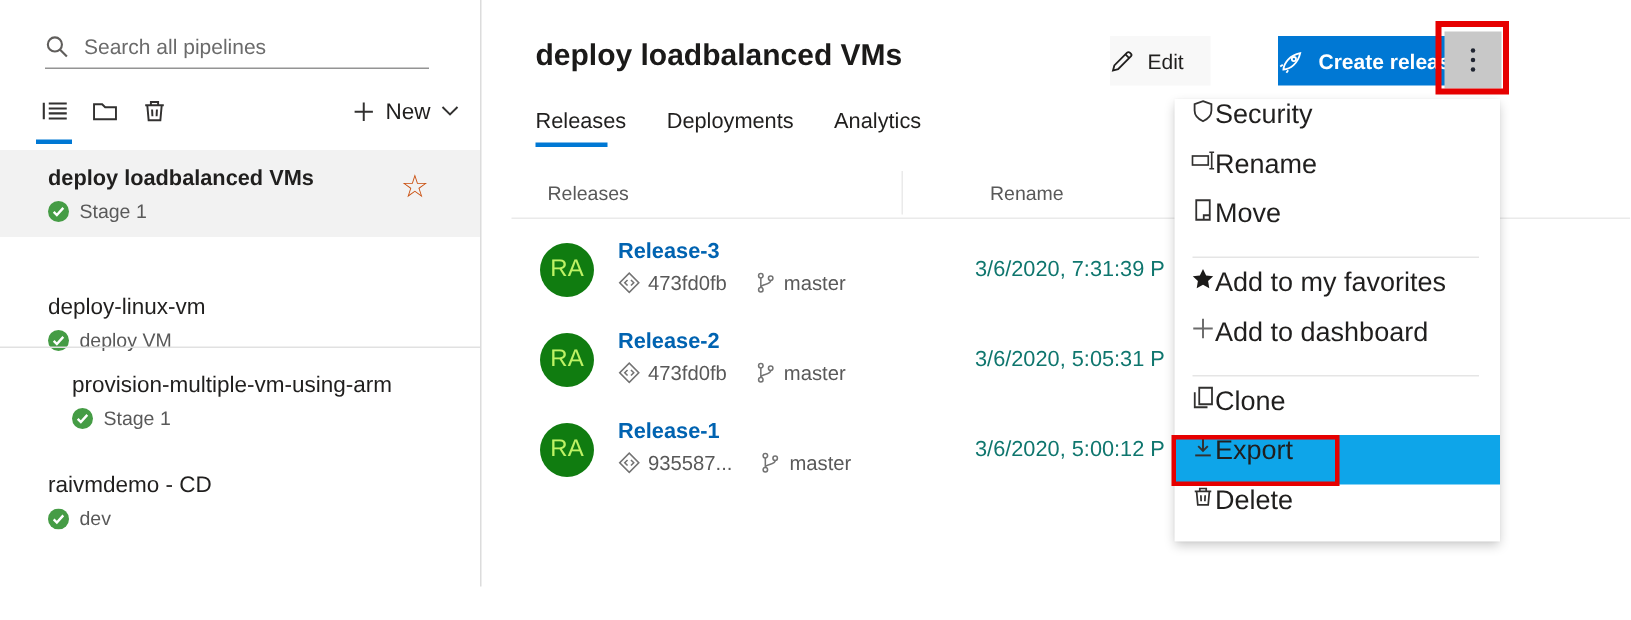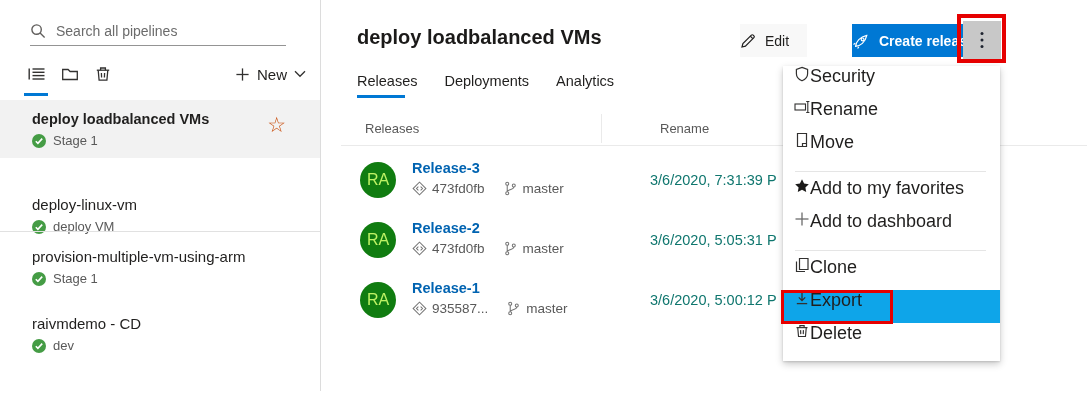--- a/index.html
+++ b/index.html
@@ -164,21 +164,21 @@
               <circle cx="7" cy="7" r="7" fill="#459c45"></circle>
               <path d="M3.8 7.3l2.1 2.1 4.3-4.8" fill="none" stroke="#fff" stroke-width="1.6"></path>
             </svg>
         </span>
         <span>deploy VM</span>
       </div>
     </div>
 
     <div class="group-divider"></div>
 
-    <div class="pl-item" style="top:248px;">
+    <div class="pl-item" style="top:248px;padding-left:16px;">
       <div class="pl-name">provision-multiple-vm-using-arm</div>
       <div class="pl-status">
         <span>
           <svg width="14" height="14" viewBox="0 0 14 14">
               <circle cx="7" cy="7" r="7" fill="#459c45"></circle>
               <path d="M3.8 7.3l2.1 2.1 4.3-4.8" fill="none" stroke="#fff" stroke-width="1.6"></path>
             </svg>
         </span>
         <span>Stage 1</span>
       </div>

